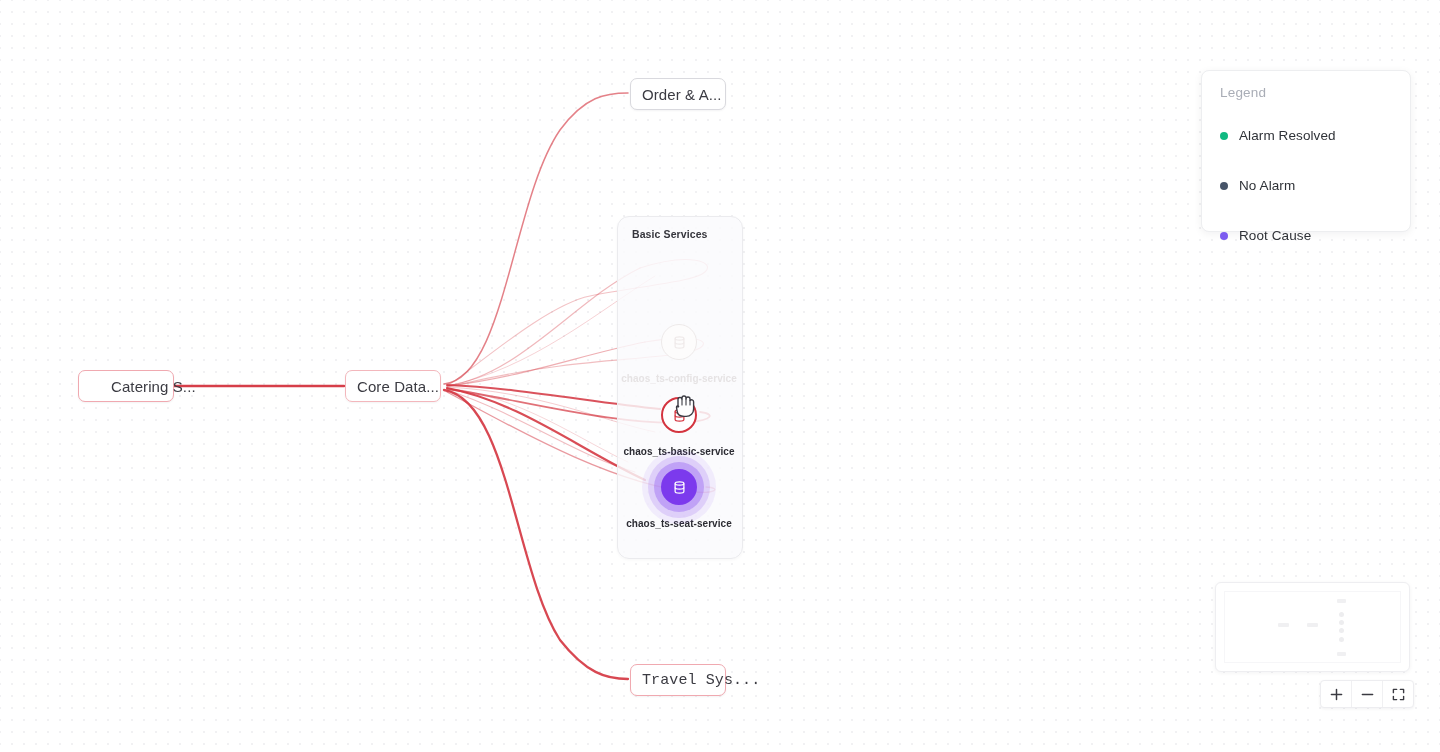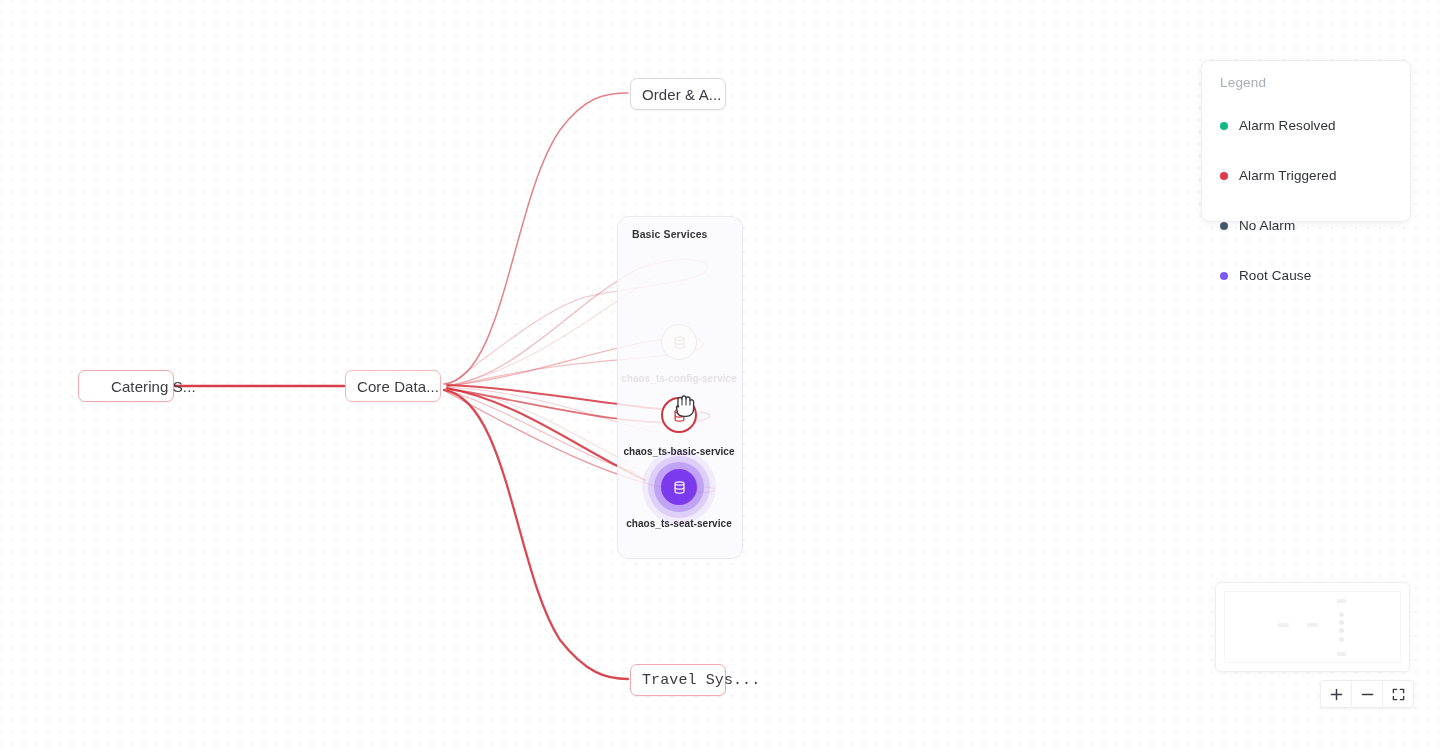--- a/index.html
+++ b/index.html
@@ -98,21 +98,21 @@
     z-index:1;pointer-events:none;
   }
   .halo.h1{width:50px;height:50px;background:rgba(124,58,237,.30);}
   .halo.h2{width:62px;height:62px;background:rgba(124,58,237,.16);}
   .halo.h3{width:74px;height:74px;background:rgba(124,58,237,.075);}
 
   .gi{display:block;line-height:0;}
 
   
   #legend{
-    position:absolute;left:1201px;top:60px;
+    position:absolute;left:1201px;top:70px;
     width:210px;height:162px;
     background:#ffffff;
     border:1px solid #edeef0;
     border-radius:8px;
     box-shadow:0 2px 8px rgba(20,20,40,.06);
     box-sizing:border-box;
     padding:14px 0 0 18px;
   }
   #legend .ltitle{
     font-size:13.5px;color:#a9adb6;margin-bottom:9px;letter-spacing:.2px;
@@ -271,24 +271,20 @@
   </div>
 
   <div id="legend">
     <div class="ltitle">Legend</div>
 
     <div class="legend-row">
       <span class="dot" style="background:#10b981;"></span>
       <span class="ltext">Alarm Resolved</span>
     </div>
 
-    <div class="legend-row">
-      <span class="dot" style="background:#e0384a;"></span>
-      <span class="ltext">Alarm Triggered</span>
-    </div>
 
     <div class="legend-row">
       <span class="dot" style="background:#475569;"></span>
       <span class="ltext">No Alarm</span>
     </div>
 
     <div class="legend-row">
       <span class="dot" style="background:#7c5cf0;"></span>
       <span class="ltext">Root Cause</span>
     </div>

